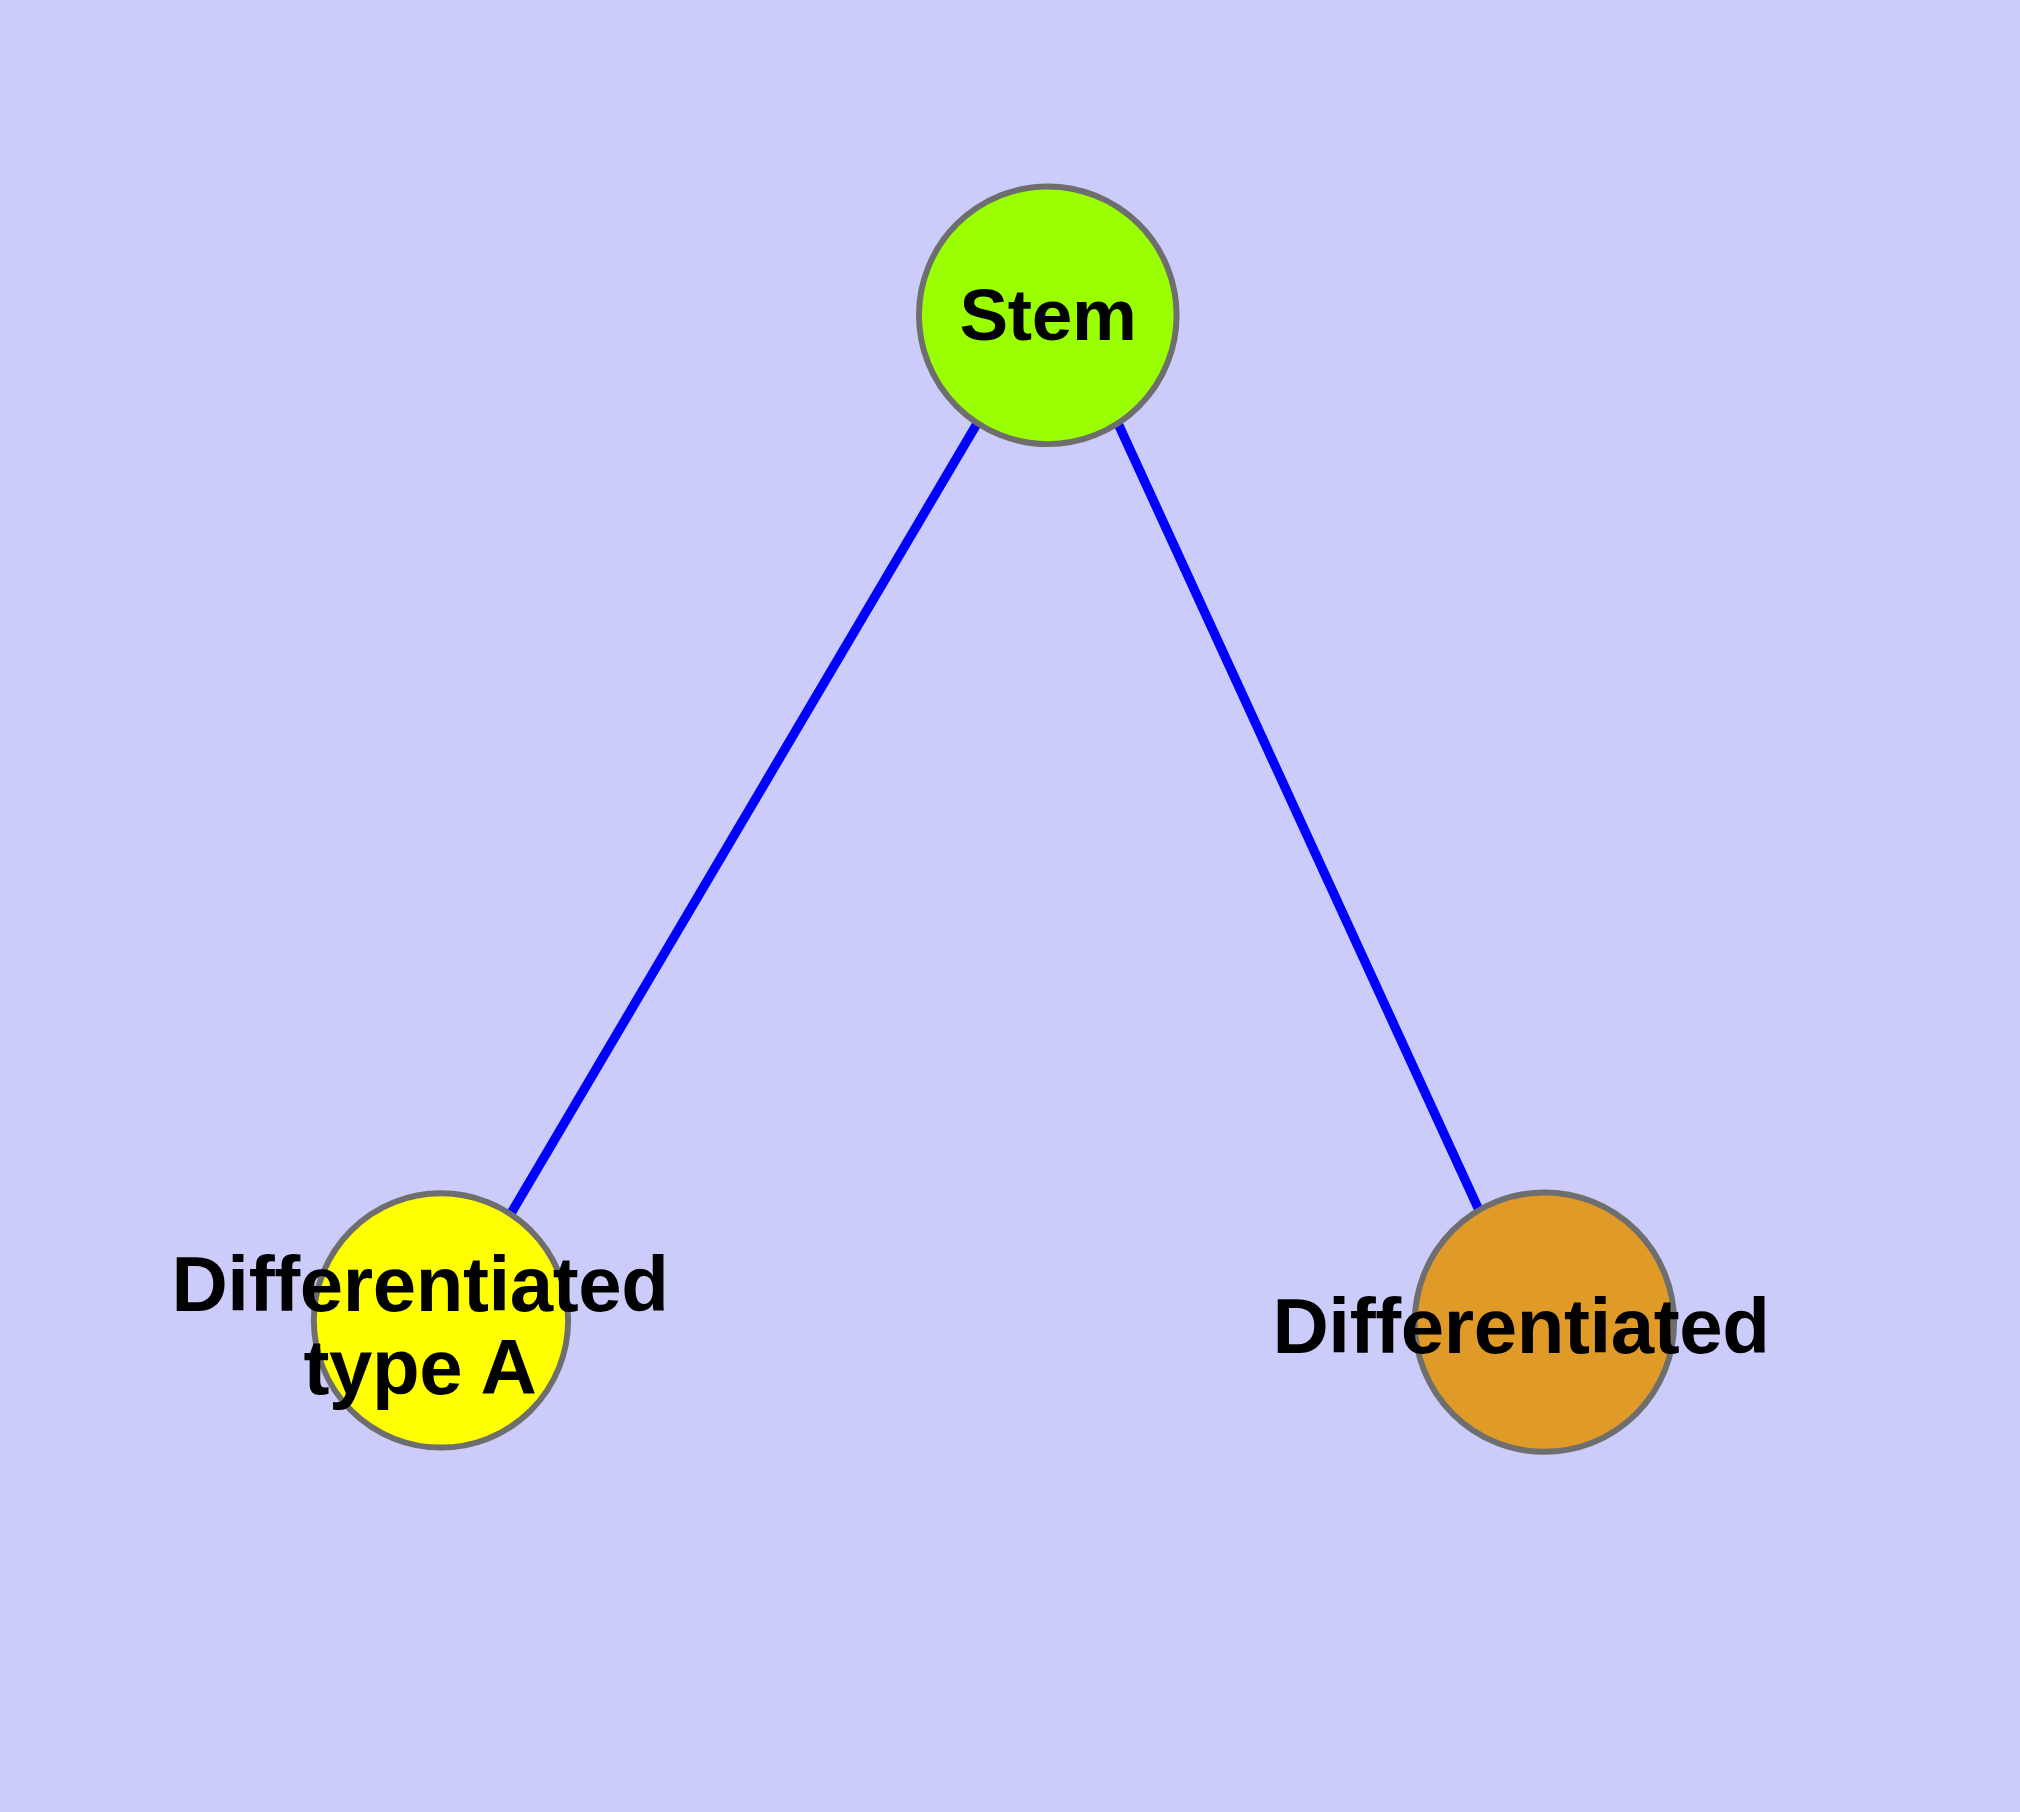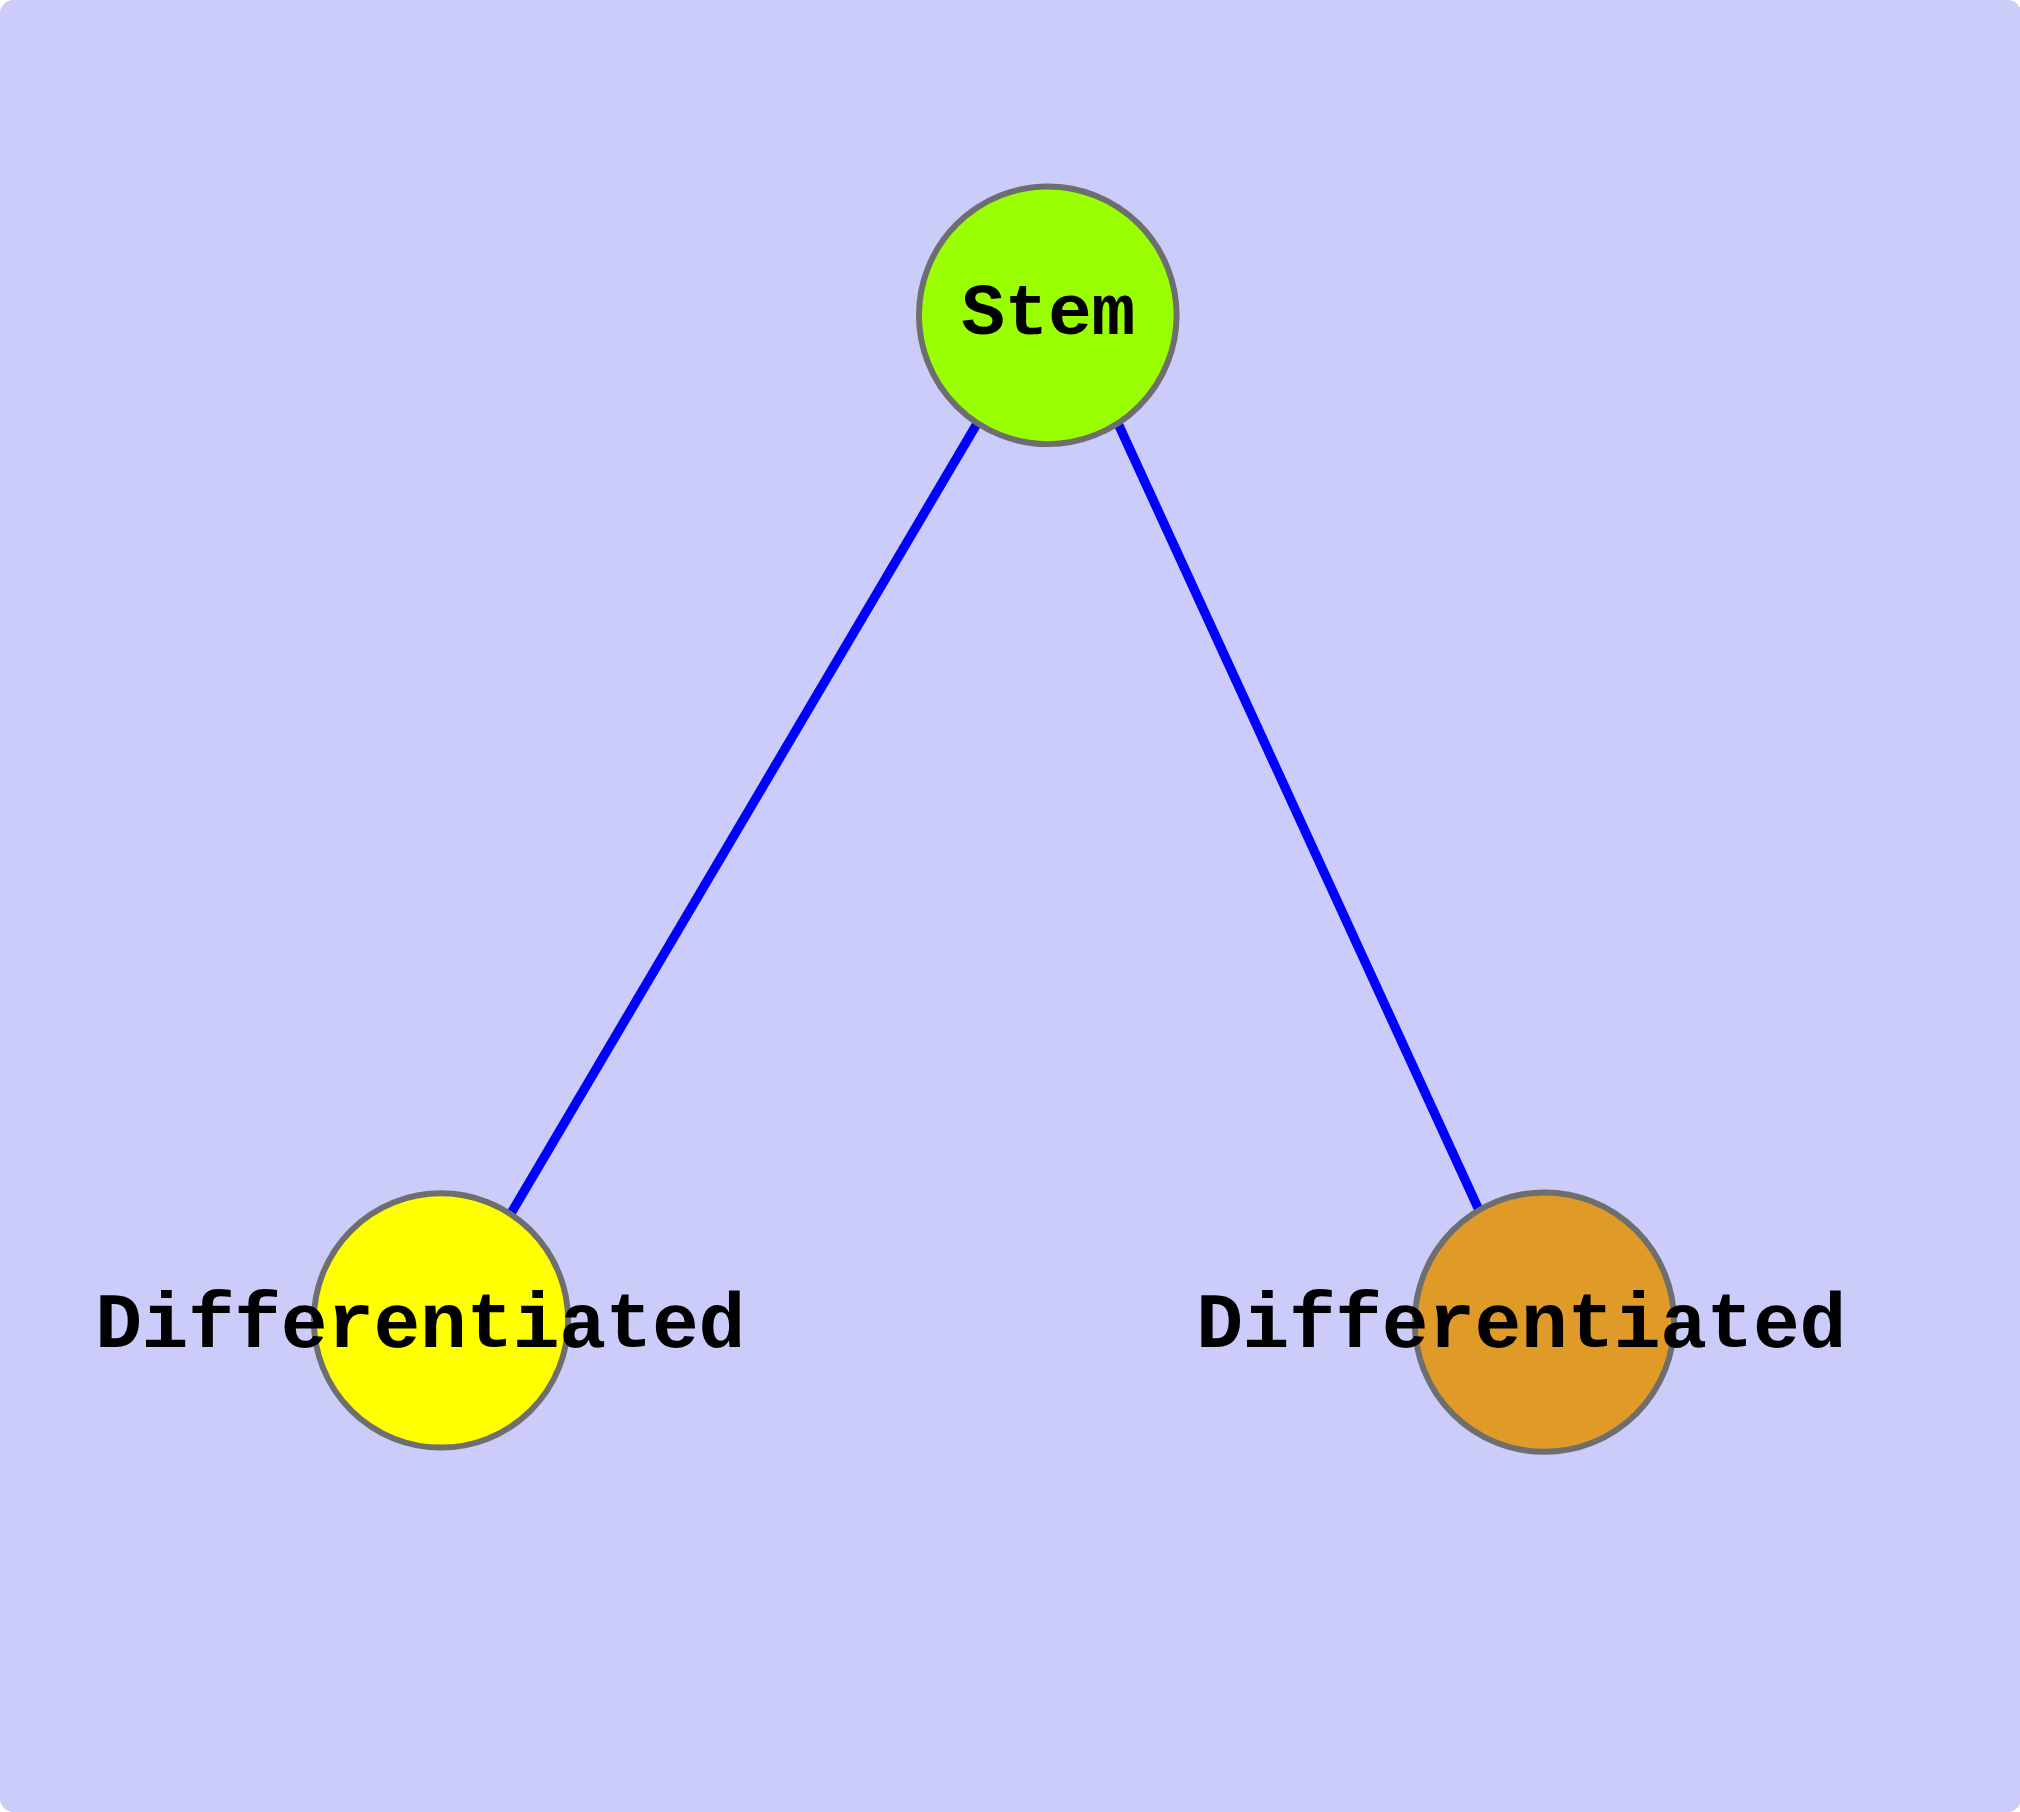--- a/index.html
+++ b/index.html
@@ -6,22 +6,21 @@
   html, body {
     margin: 0;
     padding: 0;
     background: #ffffff;
   }
   #canvas {
     position: relative;
     width: 2021px;
     height: 1812px;
     overflow: hidden;
-    font-family: Liberation Mono, monospace;
-    border-radius: 14px;
+    font-family: Liberation Sans, sans-serif;
   }
   #bg-rect {
     position: absolute;
     left: 0;
     top: 0;
     width: 100%;
     height: 100%;
   }
   #graph-svg {
     position: absolute;
@@ -77,18 +76,18 @@
 
     <g id="nodes-group">
       <circle cx="1236" cy="372" r="152" fill="#9aff00" stroke="#6e6e6e" stroke-width="7"></circle>
       <circle cx="520" cy="1558" r="150" fill="#ffff00" stroke="#6e6e6e" stroke-width="7"></circle>
       <circle cx="1822" cy="1560" r="153" fill="#e09a28" stroke="#6e6e6e" stroke-width="7"></circle>
     </g>
   </svg>
 
   <div class="node-label" id="label-stem" style="color: rgb(0, 0, 0);"><span>Stem</span></div>
 
-  <div class="node-label" id="label-diff-a" style="color: rgb(0, 0, 0);"><span>Differentiated</span><br></div>
+  <div class="node-label" id="label-diff-a" style="color: rgb(0, 0, 0);"><span>Differentiated</span><br><span>type A</span></div>
 
   <div class="node-label" id="label-diff-b" style="color: rgb(0, 0, 0);"><span>Differentiated</span><br></div>
 
 </div>
 
 
 </body></html>

